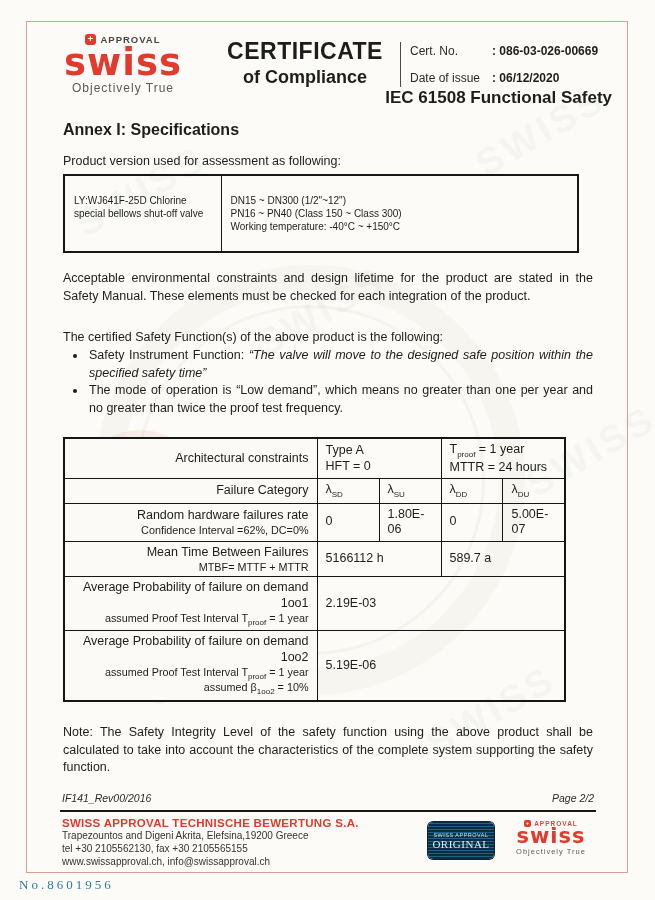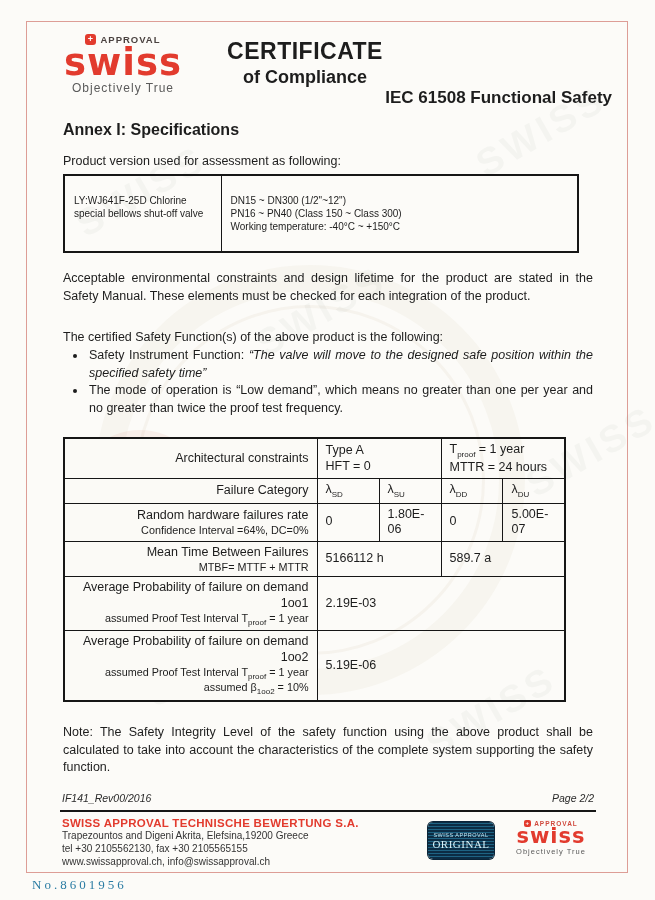--- a/index.html
+++ b/index.html
@@ -69,21 +69,21 @@
   .company .cname { font-size:11.5px; font-weight:bold; color:#e23b2e; letter-spacing:0.3px; }
   .company .cline { font-size:10px; color:#333; line-height:1.32; }
   .hologram { position:absolute; left:428px; top:822px; width:66px; height:37px; border-radius:5px; background:repeating-linear-gradient(0deg,#0c2c44 0 2px,#1e6383 2px 3px); display:flex; flex-direction:column; align-items:center; justify-content:center; box-shadow:0 0 0 1px #0a2438; }
   .holo1 { font-size:5.5px; color:#bfe2ee; letter-spacing:0.5px; }
   .holo2 { font-family:"Liberation Serif", serif; font-size:11px; color:#d9f0f6; letter-spacing:0.5px; }
   .logo-sm { position:absolute; left:505px; top:820px; width:92px; text-align:center; }
   .logo-sm .logo-top { font-size:6.5px; color:#d04a3e; gap:3px; }
   .logo-sm .cross { width:7px; height:7px; font-size:6px; line-height:7px; border-radius:2px; }
   .logo-sm .logo-brand { font-size:21px; }
   .logo-sm .logo-tag { font-size:7.5px; margin-top:0; }
-  .serial { position:absolute; left:32px; top:877px; font-family:"Liberation Serif", serif; font-size:13px; letter-spacing:3px; color:#2b7ca3; }
+  .serial { position:absolute; left:19px; top:877px; font-family:"Liberation Serif", serif; font-size:13px; letter-spacing:3px; color:#2b7ca3; }
 </style>
 </head>
 <body>
 
 <div class="page">
   <div class="frame"></div>
 
   <span class="wm" style="left:70px;top:170px;">SWISS</span>
   <span class="wm" style="left:470px;top:110px;">SWISS</span>
   <span class="wm" style="left:250px;top:290px;">SWISS</span>
@@ -102,20 +102,30 @@
     <div class="logo-brand">SWISS</div>
     <div class="logo-tag">Objectively True</div>
   </div>
 
   <div class="title-block">
     <div class="title-1">CERTIFICATE</div>
     <div class="title-2">of Compliance</div>
   </div>
   <div class="subtitle">IEC 61508 Functional Safety</div>
 
+  <div class="cert-block">
+    <div class="cert-row">
+      <span class="cert-lbl">Cert. No.</span>
+      <span class="cert-val">: 086-03-026-00669</span>
+    </div>
+    <div class="cert-row">
+      <span class="cert-lbl">Date of issue</span>
+      <span class="cert-val">: 06/12/2020</span>
+    </div>
+  </div>
 
   <div class="content">
     <h1 class="annex">Annex I: Specifications</h1>
     <div class="intro">Product version used for assessment as following:</div>
 
     <table class="ptable">
       <tbody>
           <tr>
         <td class="pc1">LY:WJ641F-25D Chlorine special bellows shut-off valve</td>
         <td>
@@ -158,21 +168,21 @@
       <tr class="r2">
         <td class="lb"><span class="mainl">Failure Category</span></td>
         <td><span>λ</span><sub>SD</sub></td>
         <td><span>λ</span><sub>SU</sub></td>
         <td><span>λ</span><sub>DD</sub></td>
         <td><span>λ</span><sub>DU</sub></td>
       </tr>
       <tr class="r3">
         <td class="lb">
           <span class="mainl">Random hardware failures rate</span>
-          <span class="subl">Confidence Interval =64%, DC=0%</span>
+          <span class="subl">Confidence Interval =62%, DC=0%</span>
         </td>
         <td>0</td>
         <td>1.80E-06</td>
         <td>0</td>
         <td>5.00E-07</td>
       </tr>
       <tr class="r4">
         <td class="lb">
           <span class="mainl">Mean Time Between Failures</span>
           <span class="subl">MTBF= MTTF + MTTR</span>

